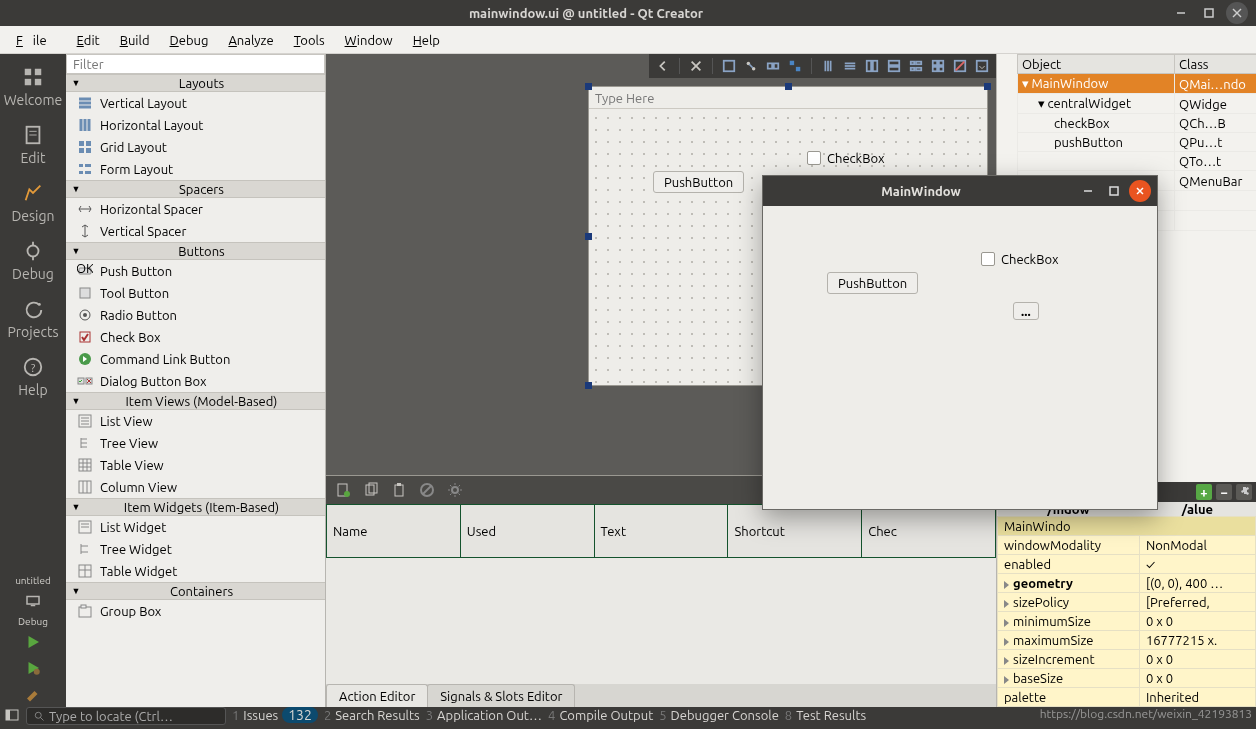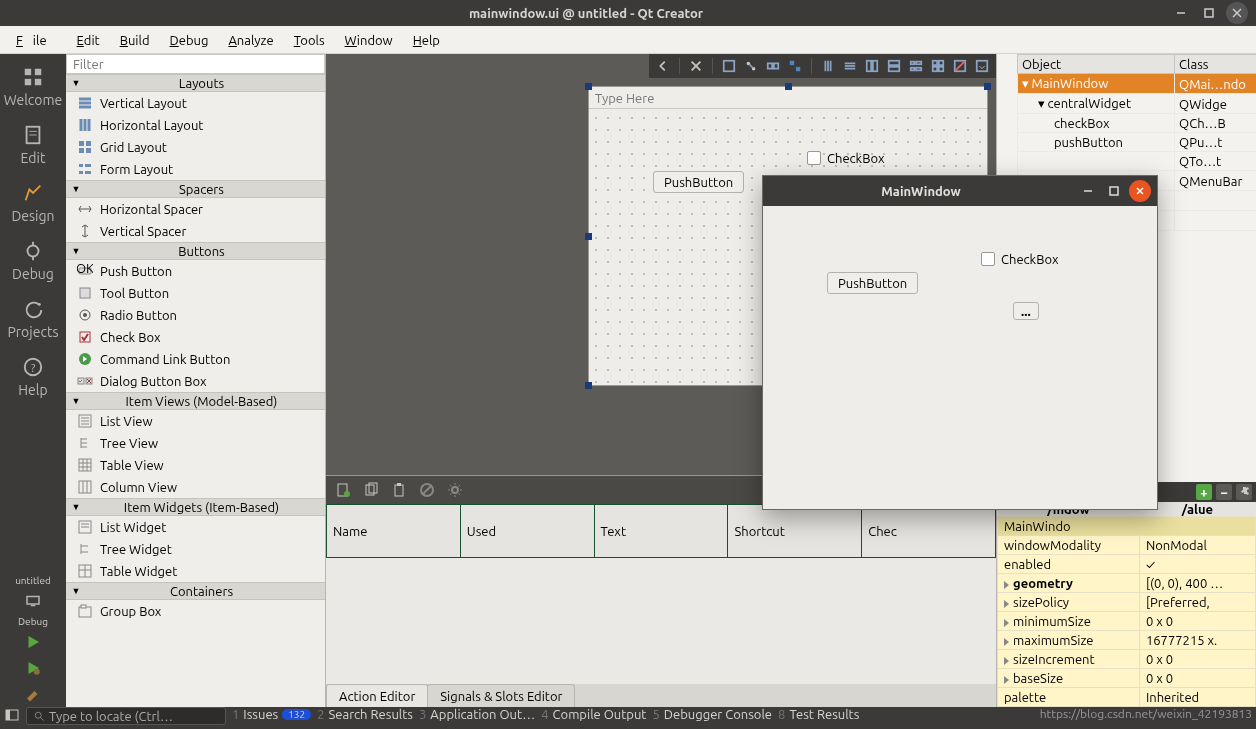--- a/index.html
+++ b/index.html
@@ -98,21 +98,21 @@
 .preview .body{position:relative;height:calc(100% - 30px);}
 .preview .body .pb{position:absolute;left:64px;top:66px;background:#efeeeb;border:1px solid #b4b2ac;border-radius:3px;padding:3px 10px;}
 .preview .body .cb{position:absolute;left:218px;top:46px;display:flex;align-items:center;gap:6px;}
 .preview .body .cb .box{width:14px;height:14px;border:1px solid #9a9891;background:#fff;border-radius:2px;}
 .preview .body .dots{position:absolute;left:250px;top:96px;background:#efeeeb;border:1px solid #b4b2ac;border-radius:3px;padding:1px 7px;font-weight:bold;}
 
 
 .statusbar { position:absolute;left:0;bottom:0;right:0;height:22px;background:#3b3a38;color:#d7d5d2;display:flex;align-items:flex-start;padding:0 4px;gap:6px;font-size:12px; }
 .statusbar .loc{background:#2d2c2a;border:1px solid #555;border-radius:3px;padding:1px 6px;color:#aaa;width:200px;display:flex;align-items:center;gap:4px;}
 .statusbar .item{display:flex;align-items:center;gap:4px;cursor:pointer;}
-.statusbar .badge{background:#1d4ed8;border-radius:8px;padding:0 6px;font-size:10px;}
+.statusbar .badge{background:#0c4a6e;border-radius:8px;padding:0 6px;font-size:14px;}
 .statusbar .sep{color:#777;}
 .watermark{color:rgba(240,240,240,0.5);font-size:12px;margin-left:auto;pointer-events:none;}
 
 
 .sq{fill:none;stroke:#8aa3c4;stroke-width:2;}
 .ln{stroke:#8aa3c4;stroke-width:2;}
 </style>
 </head>
 <body>
 

